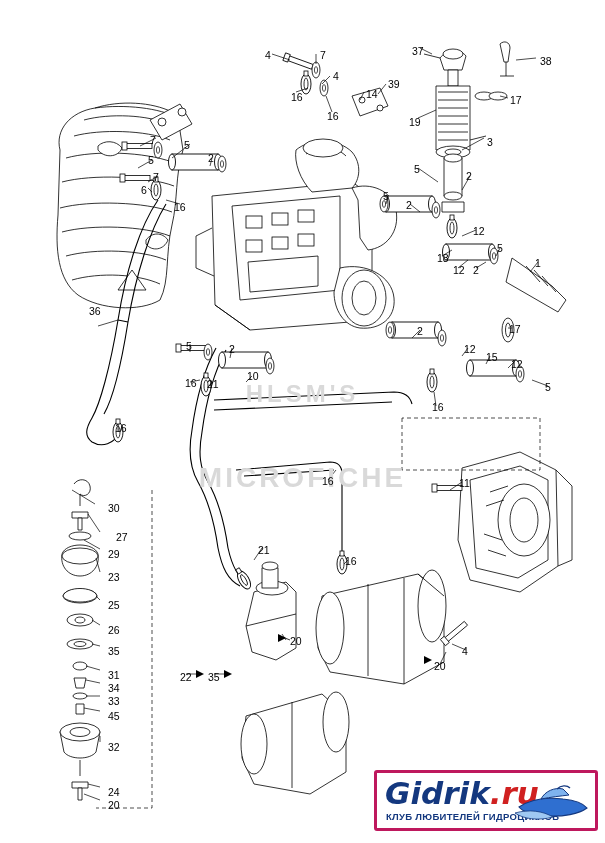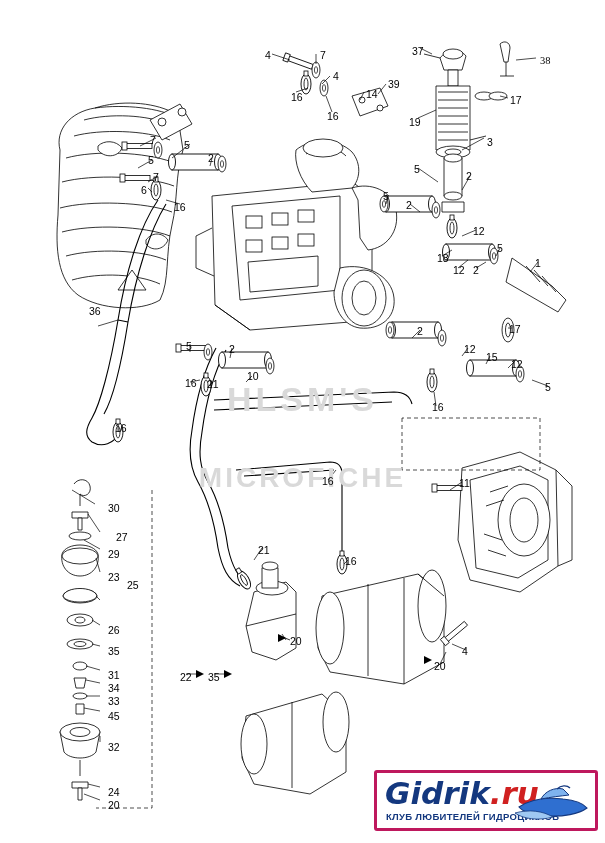--- a/index.html
+++ b/index.html
@@ -17,21 +17,21 @@
   .watermark {
     position:absolute;
     left:0; right:0;
     text-align:center;
     color:#d9d9d9;
     font-weight:bold;
     letter-spacing:2px;
     user-select:none;
     pointer-events:none;
   }
-  .wm1 { top:380px; font-size:34px; letter-spacing:4px; }
+  .wm1 { top:380px; font-size:24px; letter-spacing:4px; }
   .wm2 { top:422px; font-size:30px; letter-spacing:4px; }
   .wm3 { top:462px; font-size:28px; letter-spacing:3px; }
 
   
   .logo {
     position:absolute;
     left:374px; top:770px;
     width:218px; height:55px;
     background:#ffffff;
     border:3px solid #be185d;
@@ -378,21 +378,21 @@
     </g>
   </svg>
 
   <div class="watermark wm1">HLSM'S</div>
   <div class="watermark wm3">MICROFICHE</div>
 
   <div id="callouts">
       <div class="lbl" style="left: 265px; top: 50px;">4</div>
       <div class="lbl" style="left: 320px; top: 50px;">7</div>
       <div class="lbl" style="left: 412px; top: 46px;">37</div>
-      <div class="lbl" style="left: 540px; top: 56px; font-family: Liberation Serif, serif;">38</div>
+      <div class="lbl" style="left: 540px; top: 56px;">38</div>
       <div class="lbl" style="left: 333px; top: 71px;">4</div>
       <div class="lbl" style="left: 388px; top: 79px;">39</div>
       <div class="lbl" style="left: 291px; top: 92px;">16</div>
       <div class="lbl" style="left: 366px; top: 89px;">14</div>
       <div class="lbl" style="left: 510px; top: 95px;">17</div>
       <div class="lbl" style="left: 327px; top: 111px;">16</div>
       <div class="lbl" style="left: 409px; top: 117px;">19</div>
       <div class="lbl" style="left: 487px; top: 137px;">3</div>
       <div class="lbl" style="left: 150px; top: 135px;">7</div>
       <div class="lbl" style="left: 184px; top: 140px;">5</div>
@@ -426,21 +426,21 @@
       <div class="lbl" style="left: 432px; top: 402px;">16</div>
       <div class="lbl" style="left: 115px; top: 423px;">16</div>
       <div class="lbl" style="left: 322px; top: 476px;">16</div>
       <div class="lbl" style="left: 459px; top: 478px;">11</div>
       <div class="lbl" style="left: 108px; top: 503px;">30</div>
       <div class="lbl" style="left: 116px; top: 532px;">27</div>
       <div class="lbl" style="left: 108px; top: 549px;">29</div>
       <div class="lbl" style="left: 258px; top: 545px;">21</div>
       <div class="lbl" style="left: 345px; top: 556px;">16</div>
       <div class="lbl" style="left: 108px; top: 572px;">23</div>
-      <div class="lbl" style="left: 108px; top: 580px; margin-left: 19px;">25</div>
+      <div class="lbl" style="left: 108px; top: 600px;">25</div>
       <div class="lbl" style="left: 108px; top: 625px;">26</div>
       <div class="lbl" style="left: 108px; top: 646px;">35</div>
       <div class="lbl" style="left: 290px; top: 636px;">20</div>
       <div class="lbl" style="left: 108px; top: 670px;">31</div>
       <div class="lbl" style="left: 462px; top: 646px;">4</div>
       <div class="lbl" style="left: 108px; top: 683px;">34</div>
       <div class="lbl" style="left: 108px; top: 696px;">33</div>
       <div class="lbl" style="left: 108px; top: 711px;">45</div>
       <div class="lbl" style="left: 180px; top: 672px;">22</div>
       <div class="lbl" style="left: 208px; top: 672px;">35</div>

